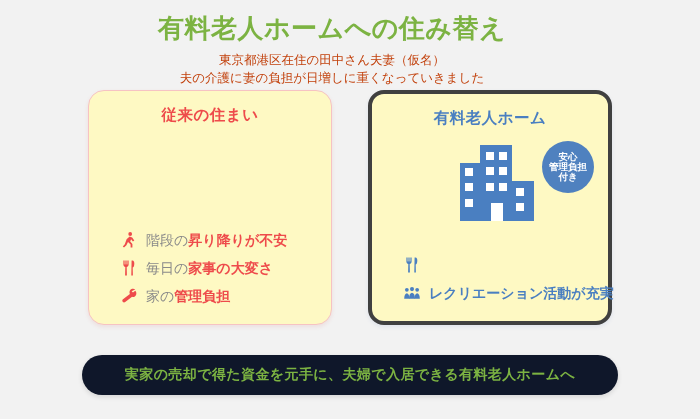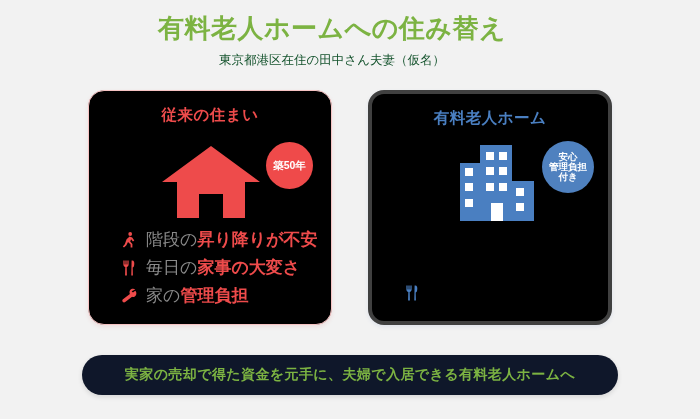--- a/index.html
+++ b/index.html
@@ -33,39 +33,39 @@
     color: #7cb342;
     letter-spacing: 0.5px;
     line-height: 1.25;
     margin: 0;
   }
   .subtitle-block {
     margin-top: 6px;
   }
   .subtitle-line {
     font-size: 12.5px;
-    color: #14532d;
+    color: #c2410c;
     line-height: 1.5;
     margin: 0;
   }
 
   
   .cards-row {
     position: absolute;
     top: 90px;
     left: 0;
     width: 700px;
     display: flex;
     justify-content: center;
     gap: 36px;
   }
   .card {
     width: 244px;
     height: 235px;
-    background: #000000;
+    background: #fef9c3;
     border-radius: 16px;
     box-sizing: border-box;
     position: relative;
     padding: 14px 0 0 0;
   }
   .card-left {
     border: 1px solid #f6c3c3;
     box-shadow: 0 2px 4px rgba(200,60,60,0.10);
   }
   .card-right {
@@ -146,21 +146,21 @@
   }
   .feature-icon {
     width: 16px;
     height: 16px;
     display: flex;
     align-items: center;
     justify-content: center;
     flex: 0 0 16px;
   }
   .feature-text {
-    font-size: 17px;
+    font-size: 14px;
     line-height: 1.2;
     white-space: nowrap;
   }
   .card-left .feature-text { color: #8a8a8a; }
   .card-left .feature-text .em { color: #ee4b4b; font-weight: bold; }
   .card-right .feature-text { color: #4a7fc1; font-weight: bold; }
 
   
   .banner {
     position: absolute;
@@ -184,36 +184,29 @@
 </style>
 </head>
 <body>
 
 <div class="page">
 
   <div class="header">
     <h1 class="main-title">有料老人ホームへの住み替え</h1>
     <div class="subtitle-block">
       <p class="subtitle-line">東京都港区在住の田中さん夫妻（仮名）</p>
+      <p class="subtitle-line">夫の介護に妻の負担が日増しに重くなっていきました</p>
     </div>
   </div>
 
   <div class="cards-row">
 
     <div class="card card-left">
       <h2 class="card-title">従来の住まい</h2>
 
-      <div class="illus">
-        <span class="house-wrap">
-          <svg width="100" height="80" viewBox="0 0 100 80" xmlns="http://www.w3.org/2000/svg">
-            <polygon points="50,4 99,40 84,40 84,76 62,76 62,52 38,52 38,76 16,76 16,40 1,40" fill="#ee4b4b"></polygon>
-          </svg>
-        </span>
-        <div class="badge badge-age">築50年</div>
-      </div>
 
       <div class="feature-list">
 
         <div class="feature-item">
           <span class="feature-icon">
             <svg width="14" height="16" viewBox="0 0 14 16" xmlns="http://www.w3.org/2000/svg">
               <circle cx="8.2" cy="2" r="1.9" fill="#ee4b4b"></circle>
               <path d="M7.6 4.4 L10.2 5.6 L12.3 8.6 L10.9 9.6 L9.1 7.2 L8.2 9.4 L10.4 12 L10.4 15.4 L8.6 15.4 L8.6 12.6 L6.0 10.0 L4.4 13.2 L2.0 15.6 L0.8 14.4 L2.8 12.2 L4.6 7.2 Z" fill="#ee4b4b"></path>
             </svg>
           </span>
@@ -285,20 +278,35 @@
         <div class="feature-item">
           <span class="feature-icon">
             <svg width="12" height="16" viewBox="0 0 12 16" xmlns="http://www.w3.org/2000/svg">
               <path d="M1.0 0.6 L1.0 4.4 M3.0 0.6 L3.0 4.4 M5.0 0.6 L5.0 4.4" stroke="#4a7fc1" stroke-width="1.2"></path>
               <path d="M0.4 4.2 L5.6 4.2 C5.6 6.0 4.6 6.8 3.7 7.1 L3.9 15.4 L2.1 15.4 L2.3 7.1 C1.4 6.8 0.4 6.0 0.4 4.2 Z" fill="#4a7fc1"></path>
               <path d="M9.4 0.6 C10.9 0.6 11.6 2.4 11.2 5.0 C10.9 6.8 10.2 7.4 9.7 7.6 L9.9 15.4 L8.3 15.4 L8.6 0.6 Z" fill="#4a7fc1"></path>
             </svg>
           </span>
         </div>
 
+        <div class="feature-item">
+          <span class="feature-icon">
+            <svg width="18" height="14" viewBox="0 0 18 14" xmlns="http://www.w3.org/2000/svg">
+              <g fill="#4a7fc1">
+                <circle cx="3.2" cy="3.4" r="2.1"></circle>
+                <circle cx="9.0" cy="2.6" r="2.3"></circle>
+                <circle cx="14.8" cy="3.4" r="2.1"></circle>
+                <path d="M0.2 13.4 C0.2 9.6 1.6 7.2 3.2 7.2 C4.8 7.2 6.2 9.6 6.2 13.4 Z"></path>
+                <path d="M5.6 13.4 C5.6 9.0 7.2 6.6 9.0 6.6 C10.8 6.6 12.4 9.0 12.4 13.4 Z"></path>
+                <path d="M11.8 13.4 C11.8 9.6 13.2 7.2 14.8 7.2 C16.4 7.2 17.8 9.6 17.8 13.4 Z"></path>
+              </g>
+            </svg>
+          </span>
+          <span class="feature-text">レクリエーション活動が充実</span>
+        </div>
 
       </div>
     </div>
 
   </div>
 
   <div class="banner">
     <span class="banner-text">実家の売却で得た資金を元手に、夫婦で入居できる有料老人ホームへ</span>
   </div>
 

